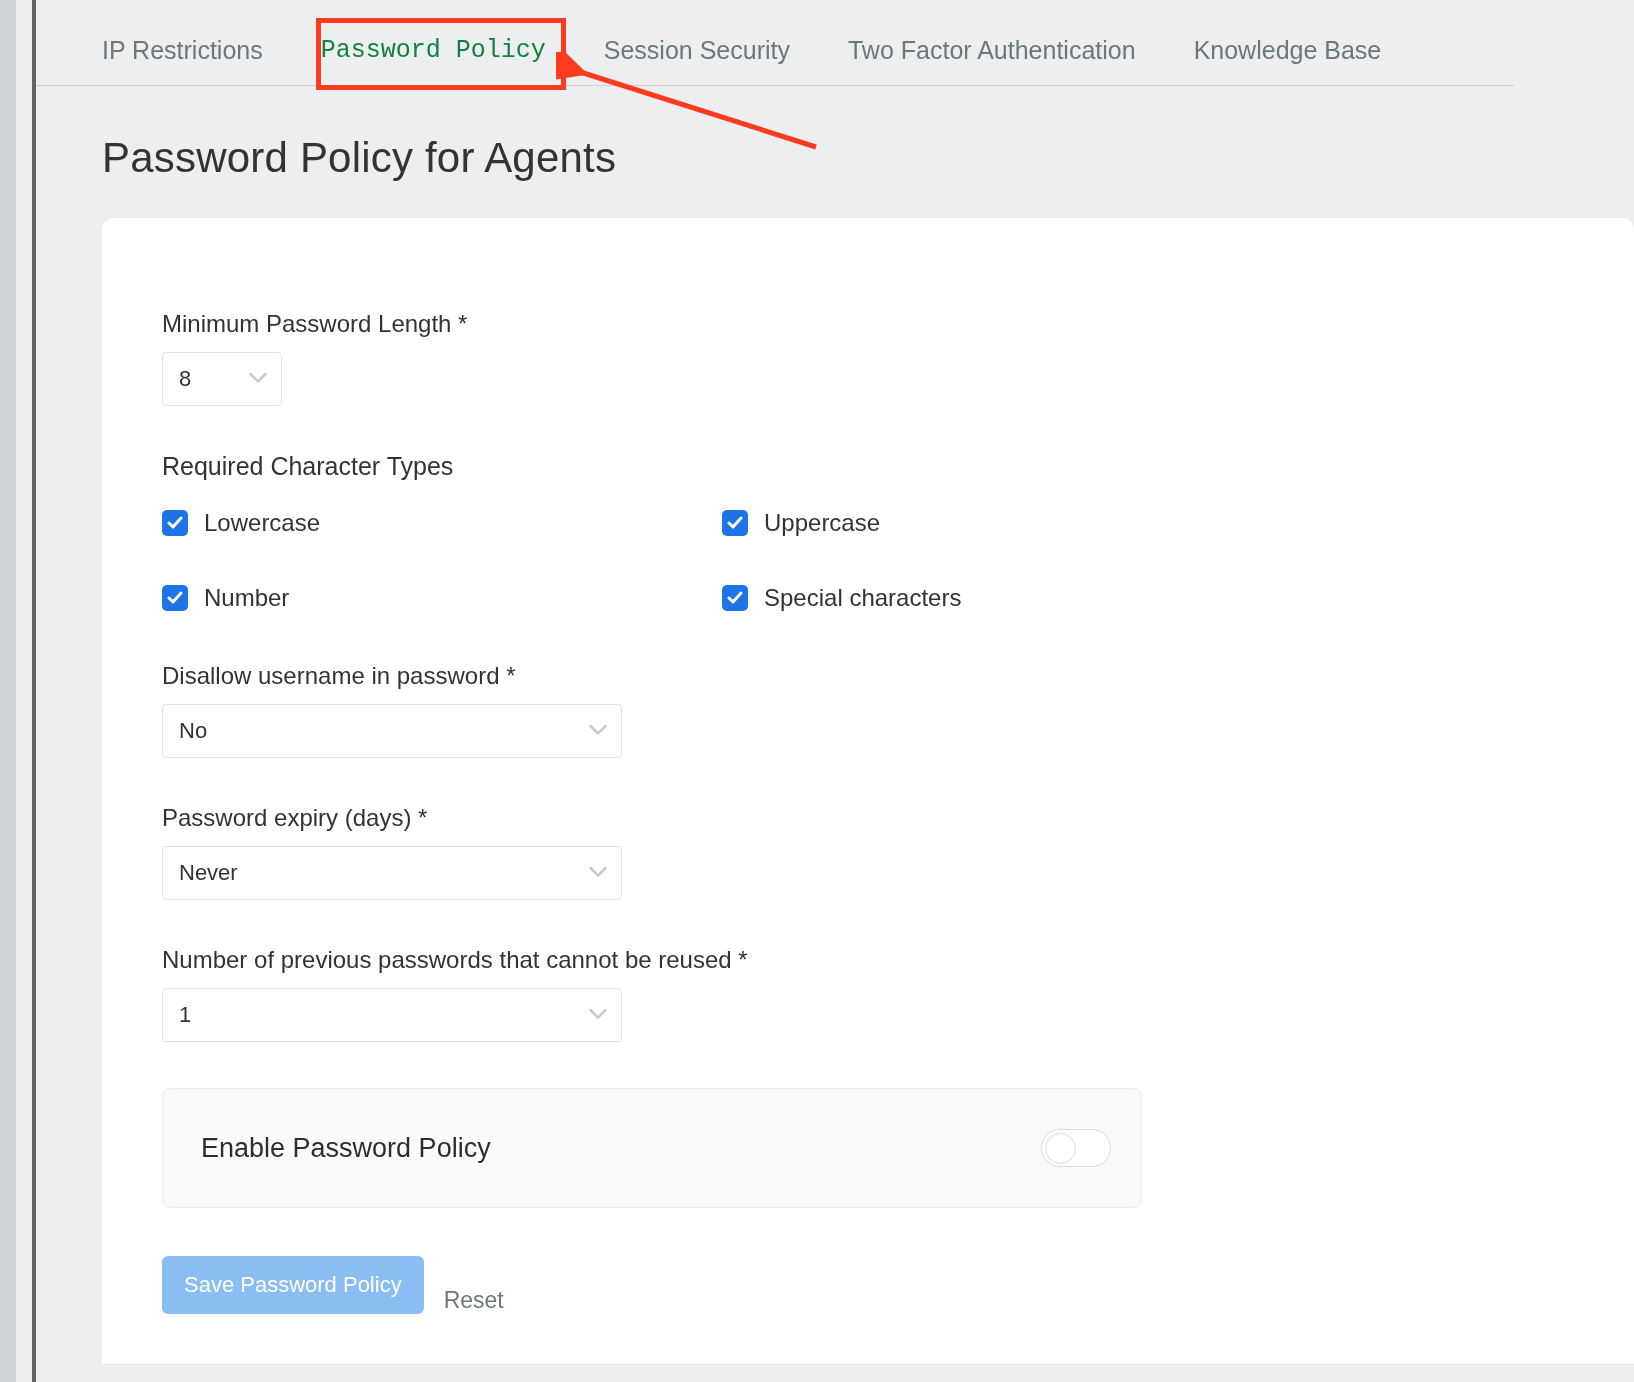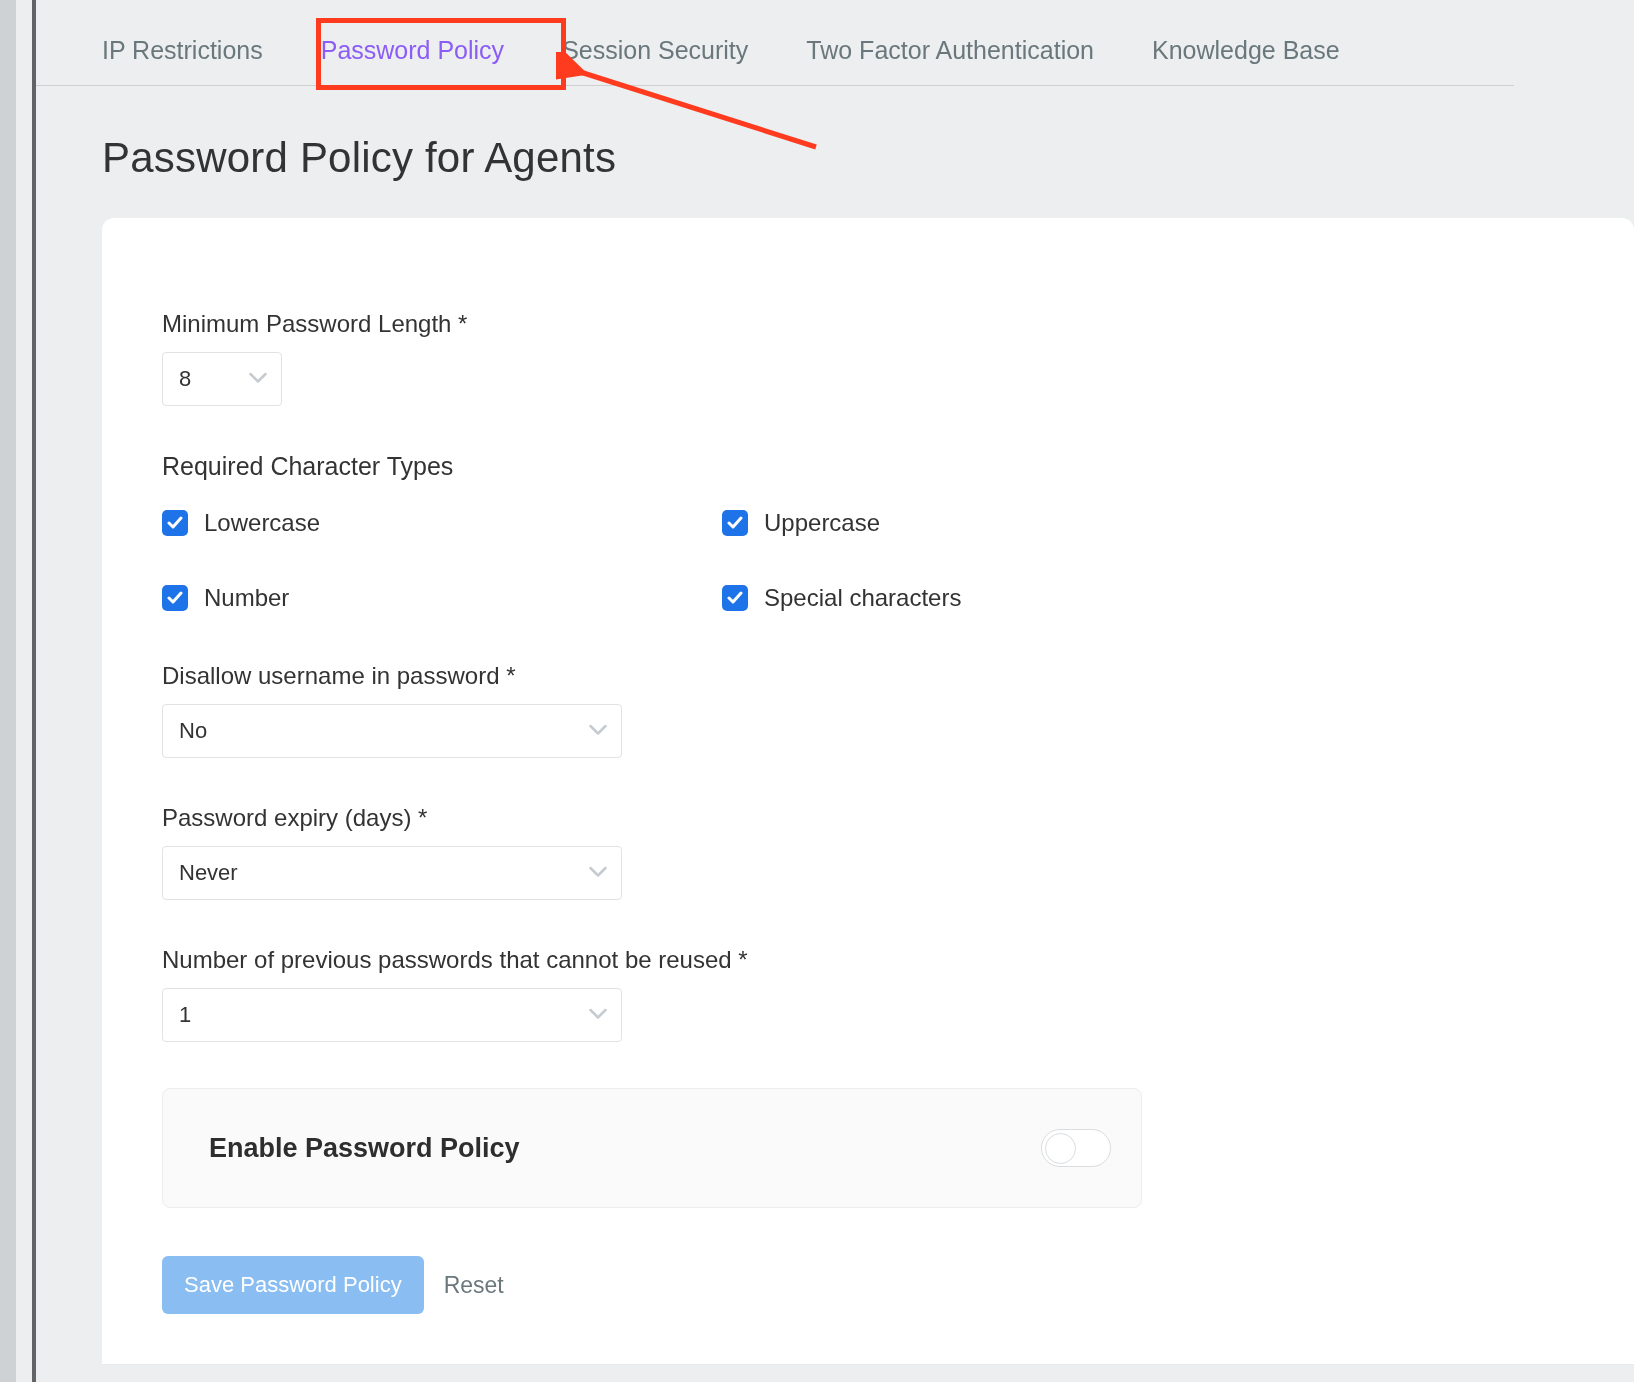--- a/index.html
+++ b/index.html
@@ -43,21 +43,22 @@
     margin-left: 0;
   }
   .tab {
     font-size: 25px;
     font-weight: 400;
     color: #6a787d;
     cursor: pointer;
     white-space: nowrap;
   }
   .tab.active {
-    color: #8b5cf6;
+    color: #15803d;
+    font-family: Liberation Mono, monospace;
   }
   .page-title {
     font-size: 42px;
     font-weight: 300;
     color: #333;
     padding: 48px 4px 36px 66px;
     letter-spacing: 0.2px;
   }
   .card {
     background: #fff;
@@ -138,23 +139,22 @@
     height: 120px;
     display: flex;
     align-items: center;
     justify-content: space-between;
     padding: 0 30px 0 38px;
     width: 980px;
     margin-bottom: 48px;
   }
   .toggle-label {
     font-size: 27px;
-    font-weight: 700;
+    font-weight: 400;
     color: #2e2e2e;
-    margin-left: 8px;
   }
   .toggle {
     width: 70px;
     height: 38px;
     background: #fff;
     border: 1.5px solid #d9dde0;
     border-radius: 999px;
     position: relative;
     cursor: pointer;
   }
@@ -163,21 +163,21 @@
     left: 3px;
     top: 2.5px;
     width: 31px;
     height: 31px;
     background: #fff;
     border: 1.5px solid #d9dde0;
     border-radius: 50%;
   }
   .actions-row {
     display: flex;
-    align-items: center;
+    align-items: flex-end;
     gap: 20px;
   }
   .btn-primary {
     background: #8abef2;
     border: none;
     color: #fff;
     font-size: 22px;
     font-weight: 400;
     padding: 16px 22px;
     border-radius: 6px;

